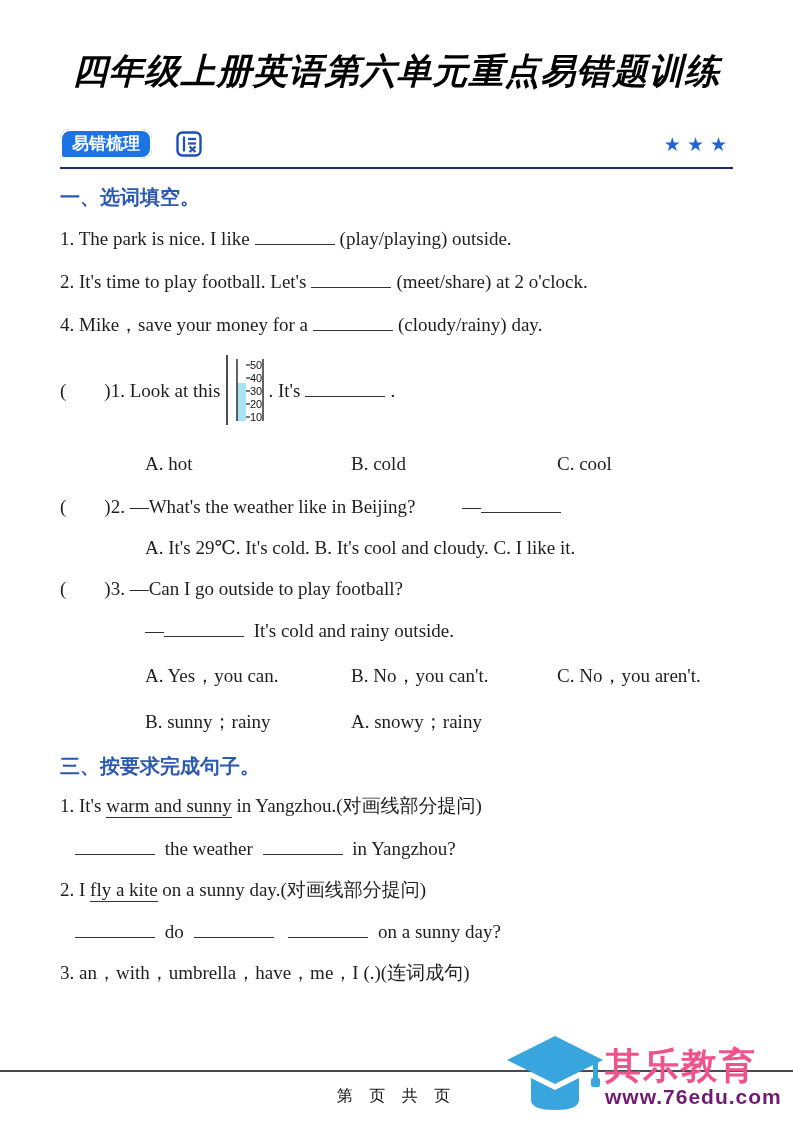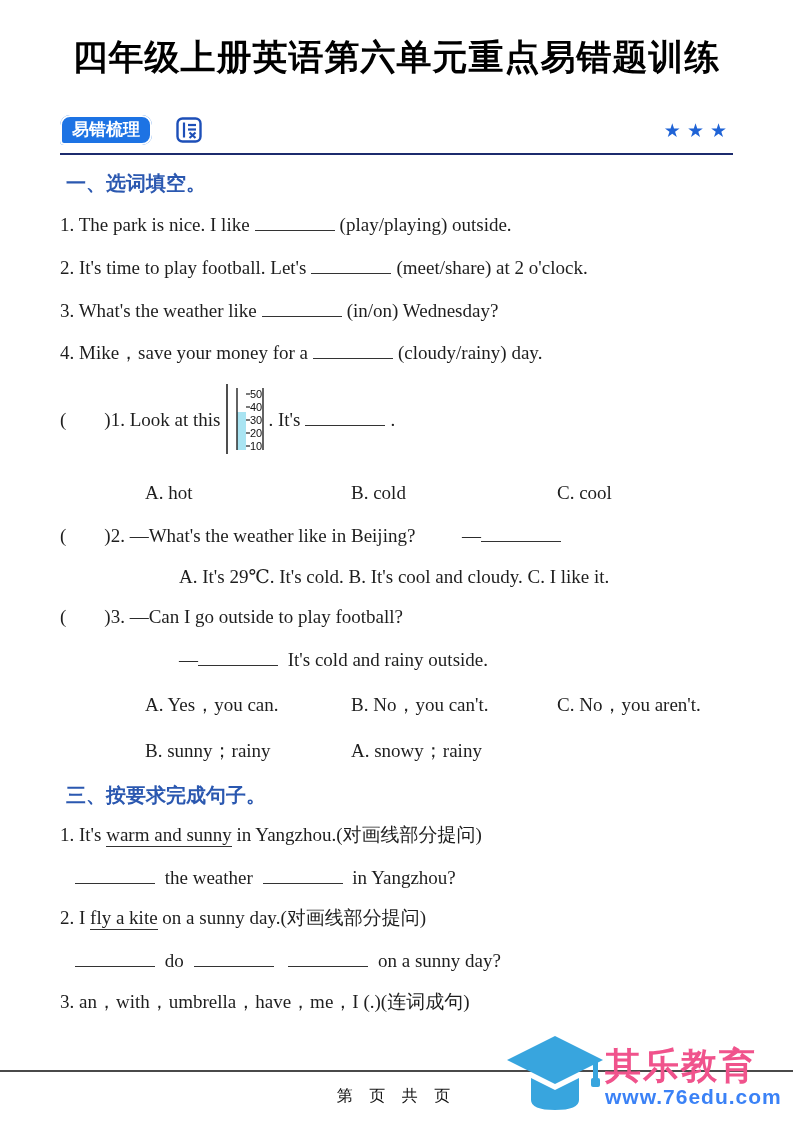--- a/index.html
+++ b/index.html
@@ -6,27 +6,28 @@
   .page{
     position:relative;
     width:793px;height:1122px;
     background:#ffffff;
     font-family:"Liberation Serif","DejaVu Serif",serif;
     color:#1e1e1e;
     overflow:hidden;
   }
   .title{
     margin:0;
-    padding-top:34px;
+    padding-top:48px;
     text-align:center;
     font-family:"Liberation Sans","DejaVu Sans",sans-serif;
     font-weight:bold;
     font-size:35px;
     letter-spacing:1px;
     color:#000;
+    font-style:italic;
   }
   .header-row{
     margin:34px 60px 0 60px;
     padding-bottom:8px;
     border-bottom:2.5px solid #1c2b6d;
     display:flex;
     align-items:center;
     gap:24px;
   }
   .badge{
@@ -46,21 +47,21 @@
     font-size:19px;
     letter-spacing:6px;
     font-family:"DejaVu Sans",sans-serif;
   }
   .content{padding:0 58px 0 60px;}
   .sec-head{
     font-family:"Liberation Sans","DejaVu Sans",sans-serif;
     font-weight:bold;
     font-size:20px;
     color:#2b58b0;
-    margin:15px 0 14px 6px;
+    margin:15px 0 14px 0;
   }
   .qline{
     font-size:19px;
     margin:0 0 17px 0;
     line-height:1.25;
     white-space:nowrap;
   }
   .blank{
     display:inline-block;
     width:80px;
@@ -70,21 +71,21 @@
     vertical-align:baseline;
   }
   .ul{ text-decoration:none; border-bottom:1.6px solid #333; padding-bottom:1px;}
   .opt-row{
     display:flex;
     margin:20px 0 18px 85px;
     font-size:19px;
   }
   .opt-row .opt{width:206px;}
   .opt-row .opt:last-child{width:auto;}
-  .indent{margin-left:119px;}
+  .indent{margin-left:85px;}
   .indent-sm{margin-left:15px;}
   .q2-answer{display:inline-block;margin-left:42px;}
   .thermo{vertical-align:middle;margin:0 2px;}
   .footer-line{
     position:absolute;
     left:0;right:0;top:1070px;
     border-top:2px solid #4a4a4a;
   }
   .footer-text{
     position:absolute;
@@ -107,21 +108,21 @@
     font-weight:bold;
     font-size:36px;
     color:#f0538c;
     line-height:1.05;
     letter-spacing:2px;
   }
   .logo-text .site{
     font-family:"Liberation Sans","DejaVu Sans",sans-serif;
     font-weight:bold;
     font-size:21px;
-    color:#3b82f6;
+    color:#701a75;
     letter-spacing:1px;
   }
 </style>
 </head>
 <body>
 
 <div class="page">
 
   <h1 class="title">四年级上册英语第六单元重点易错题训练</h1>
 
@@ -143,23 +144,20 @@
 
   <div class="content">
 
     <div class="sec-head">一、选词填空。</div>
 
     <div class="qline">
       <span>1. The park is nice. I like</span><span class="blank"></span><span>(play/playing) outside.</span>
     </div>
     <div class="qline">
       <span>2. It's time to play football. Let's</span><span class="blank"></span><span>(meet/share) at 2 o'clock.</span>
-    </div>
-    <div class="qline">
-      <span>3. What's the weather like</span><span class="blank"></span><span>(in/on) Wednesday?</span>
     </div>
     <div class="qline">
       <span>4. Mike，save your money for a</span><span class="blank"></span><span>(cloudy/rainy) day.</span>
     </div>
 
 
     <div class="qline" style="margin-bottom:6px;">
       <span>(　　)1.</span>
       <span>Look at this</span><span class="thermo"><svg width="44" height="74" viewBox="0 0 44 74">
           <line x1="5" y1="2" x2="5" y2="72" stroke="#222" stroke-width="1.6"></line>

